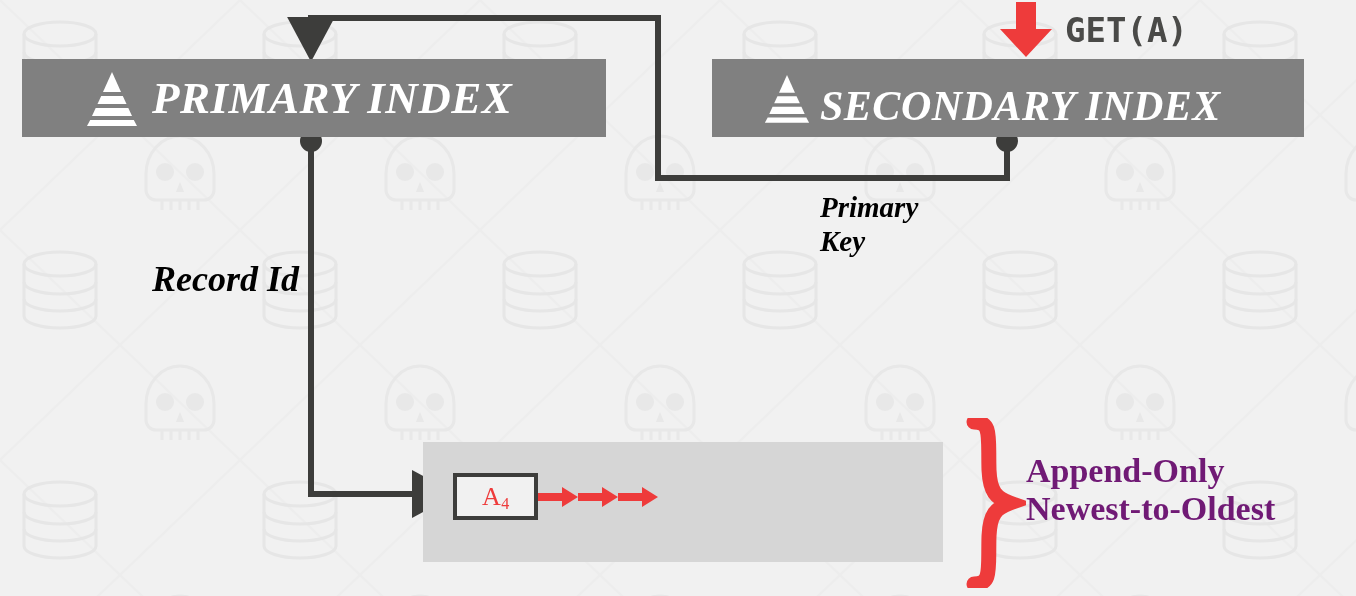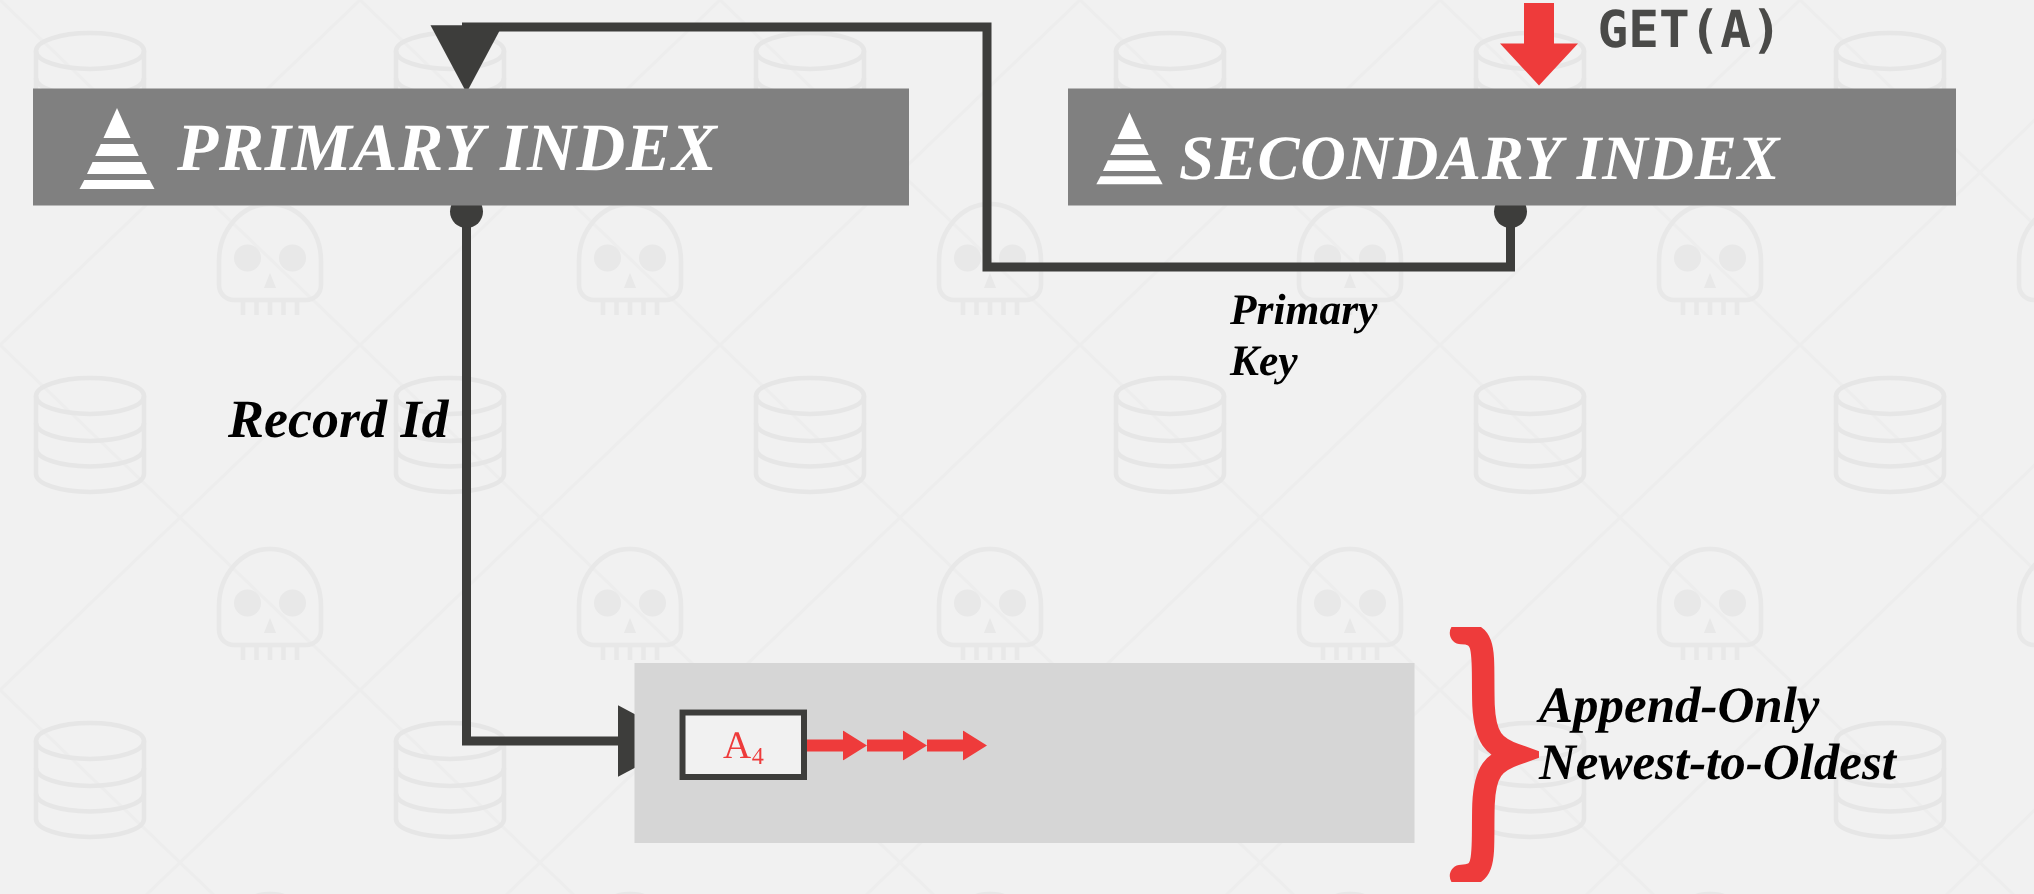--- a/index.html
+++ b/index.html
@@ -25,20 +25,21 @@
     opacity: 1;
     pointer-events: none;
   }
   
   .index-bar {
     position: absolute;
     background: #808080;
     display: flex;
     align-items: center;
     box-sizing: border-box;
+    padding-left: 34px;
   }
   .index-bar .pyramid-icon {
     flex: 0 0 auto;
     margin-left: 30px;
     margin-right: 14px;
   }
   .index-bar .index-label {
     color: #ffffff;
     font-family: "Liberation Serif", serif;
     font-style: italic;
@@ -143,41 +144,40 @@
     position: absolute;
     left: 966px;
     top: 418px;
     width: 60px;
     height: 170px;
   }
   #append-note {
     position: absolute;
     left: 1026px;
     top: 452px;
-    color: #000000;
+    color: #701a75;
     font-family: "Liberation Serif", serif;
-    font-style: italic;
     font-weight: bold;
     font-size: 34px;
     line-height: 1.12;
     white-space: pre-line;
   }
 
   
   #get-arrow {
     position: absolute;
     left: 996px;
     top: 2px;
     width: 60px;
     height: 56px;
   }
   #get-label {
     position: absolute;
     left: 1065px;
-    top: 0;
+    top: 10px;
     font-family: "DejaVu Sans Mono", monospace;
     font-size: 34px;
     font-weight: bold;
     color: #4a4a48;
     letter-spacing: 0px;
   }
 </style>
 </head>
 <body>
 

